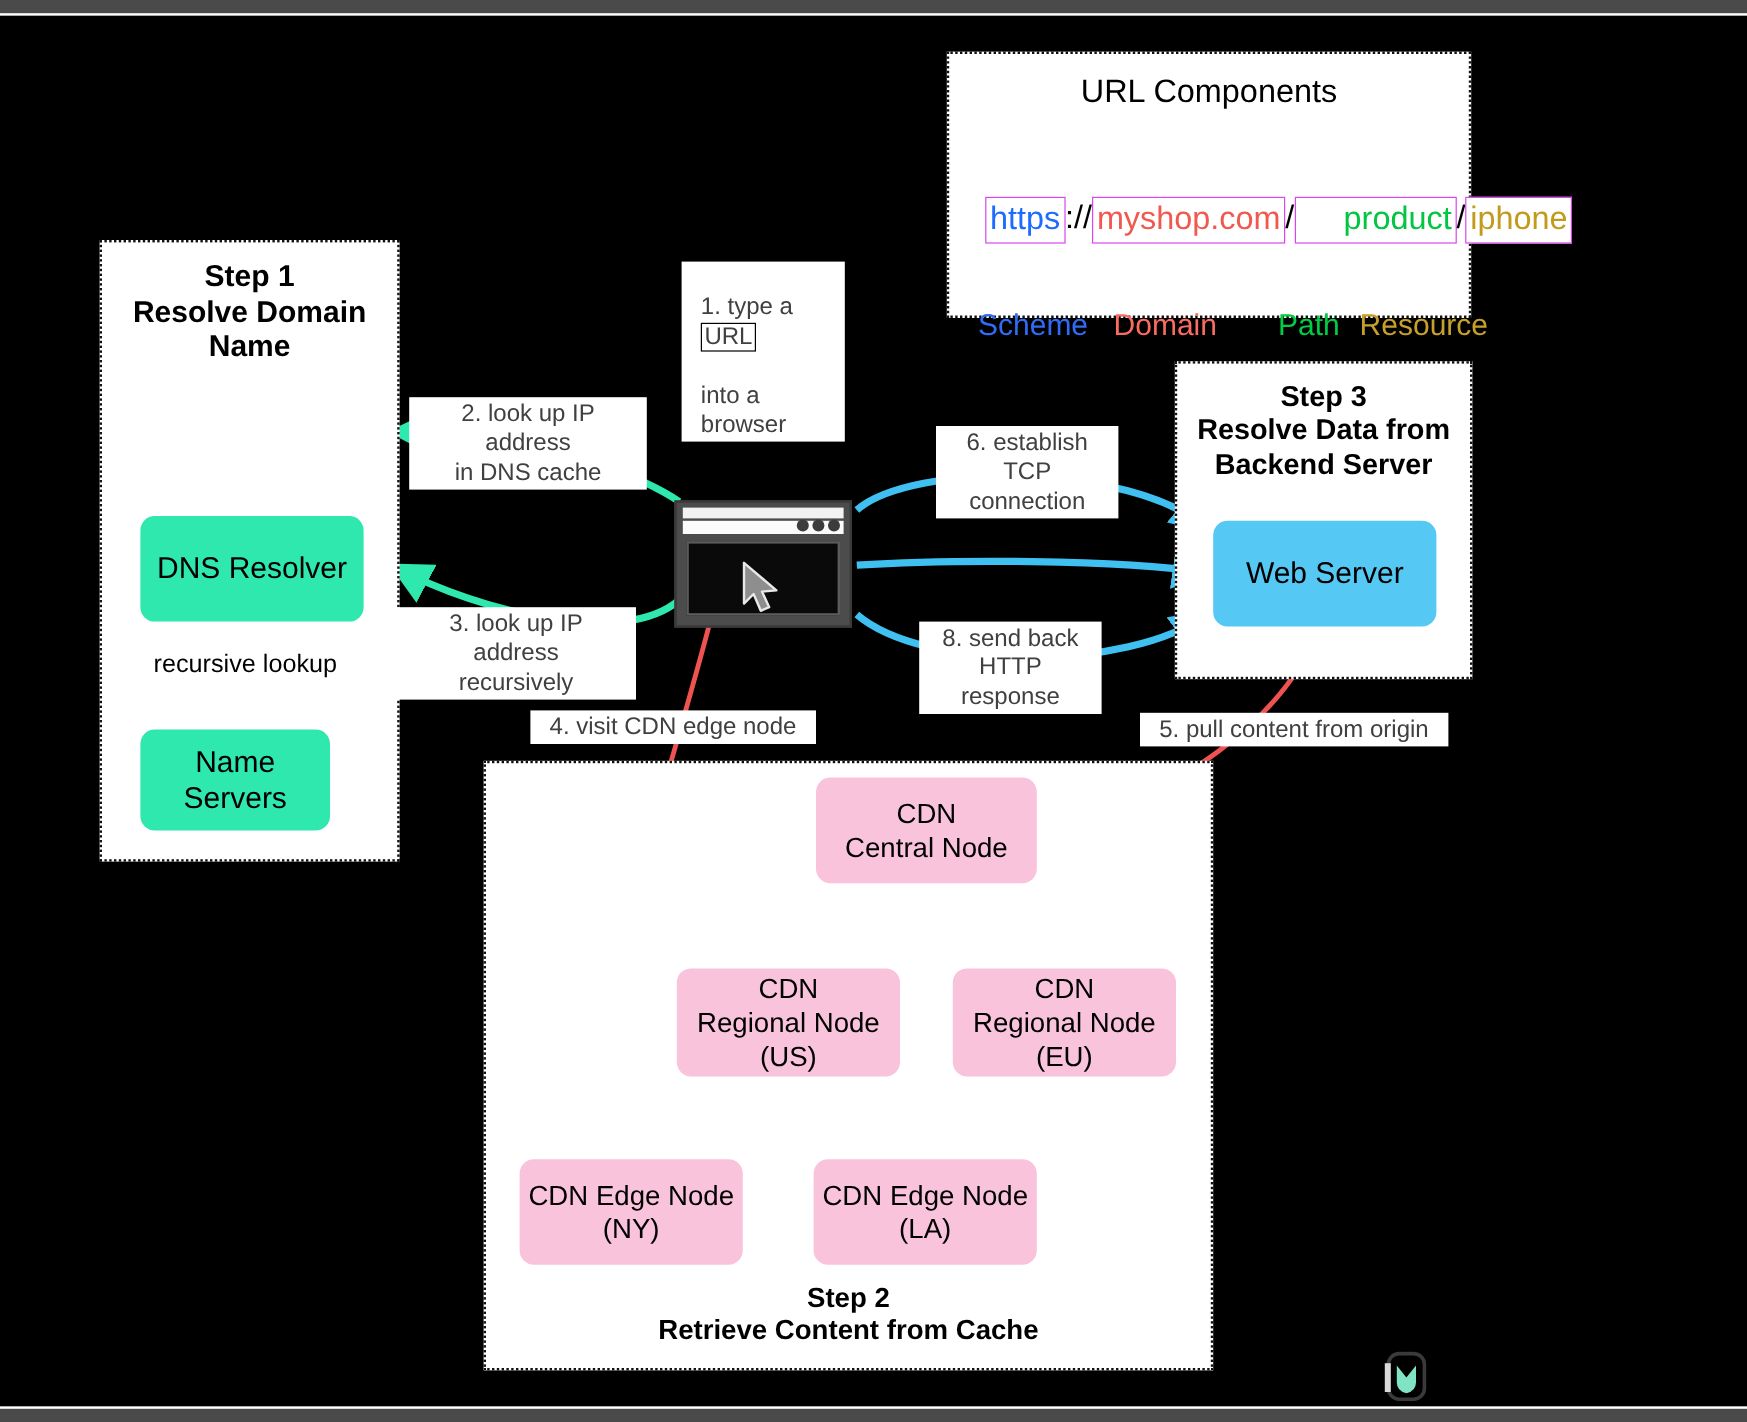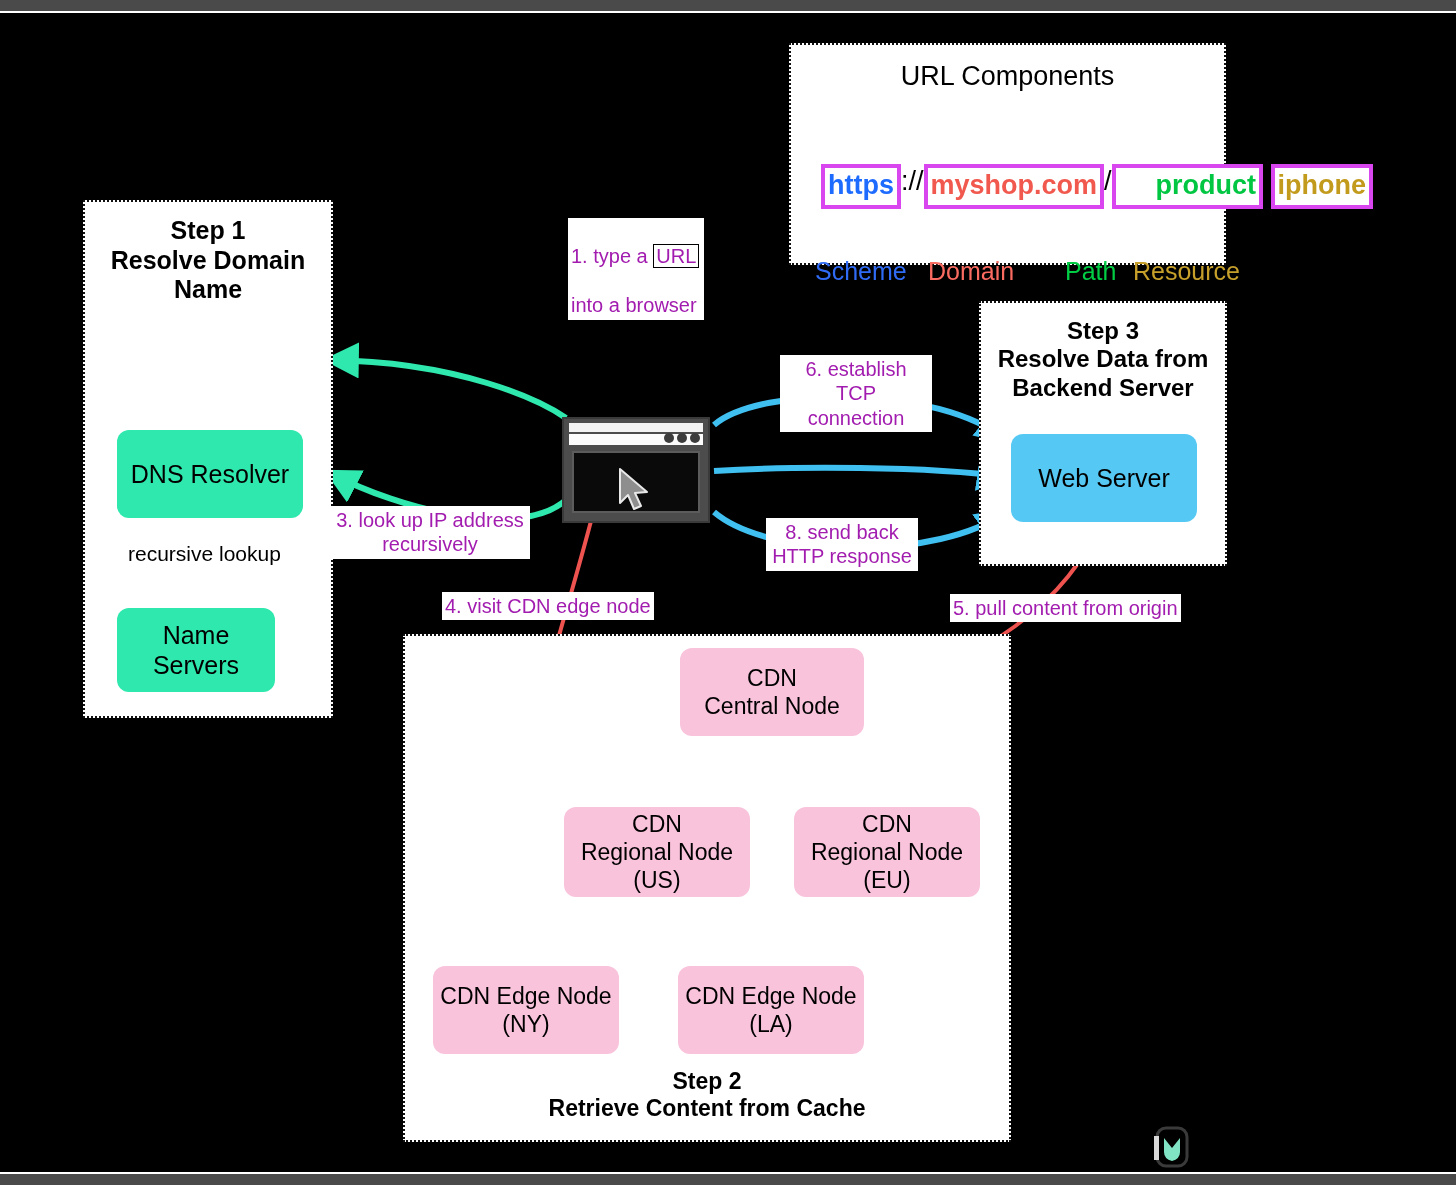--- a/index.html
+++ b/index.html
@@ -55,24 +55,24 @@
     white-space: pre-line;
   }
   .node.green { background: #2fe8ad; font-size: 25px; }
   .node.blue  { background: #55c9f3; font-size: 25px; }
   .node.pink  { background: #f9c3dc; font-size: 23px; }
 
   
   .steplabel {
     position: absolute;
     background: #ffffff;
-    color: #a21caf;
+    color: #404040;
     font-size: 20px;
     line-height: 1.22;
-    padding: 2px 3px;
+    padding: 2px 16px;
     white-space: pre-line;
     text-align: left;
   }
   .steplabel.center { text-align: center; }
 
   .plain-label {
     position: absolute;
     color: #000;
     font-size: 21px;
     white-space: nowrap;
@@ -83,25 +83,24 @@
   #url-panel-title {
     position: absolute; top: 16px; left: 0; width: 100%;
     text-align: center; font-size: 27px; color: #000;
   }
   #url-row {
     position: absolute; top: 119px; left: 30px;
     display: flex; align-items: flex-start;
     font-size: 27px; line-height: 1;
   }
   .url-seg {
-    border: 4px solid #d946ef;
+    border: 1px solid #d946ef;
     padding: 4px 3px 6px 3px;
     background: #fff;
     white-space: nowrap;
-    font-weight: bold;
   }
   .url-sep { padding: 4px 0 6px 0; color: #000; }
   .seg-scheme   { color: #1e6bff; }
   .seg-domain   { color: #f1594f; }
   .seg-path     { color: #00c642; padding-left: 40px; }
   .seg-resource { color: #c29a1c; }
 
   #url-legend {
     position: absolute; top: 212px; left: 24px; width: 400px;
     font-size: 25px;
@@ -284,20 +283,22 @@
         <path d="M4,2 L4,36 L12,28 L18,42 L25,39 L19,26 L31,25 Z" fill="#8e8e8e" stroke="#e8e8e8" stroke-width="2" stroke-linejoin="round"></path>
       </svg>
     </div>
   </div>
 
   <div class="steplabel" style="left:568px; top:218px; width:136px;">
     <span>1. type a <b style="font-weight:normal; border:1px solid #000; padding:0 2px;">URL</b></span><br>
     <span>into a browser</span>
   </div>
 
+  <div class="steplabel center" style="left:341px; top:331px; width:198px;">2. look up IP address
+in DNS cache</div>
 
   <div class="steplabel center" style="left:330px; top:506px; width:200px;">3. look up IP address
 recursively</div>
 
   <div class="steplabel" style="left:442px; top:592px;">4. visit CDN edge node</div>
 
   <div class="steplabel" style="left:950px; top:594px;">5. pull content from origin</div>
 
   <div class="steplabel center" style="left:780px; top:355px; width:152px;">6. establish TCP
 connection</div>

